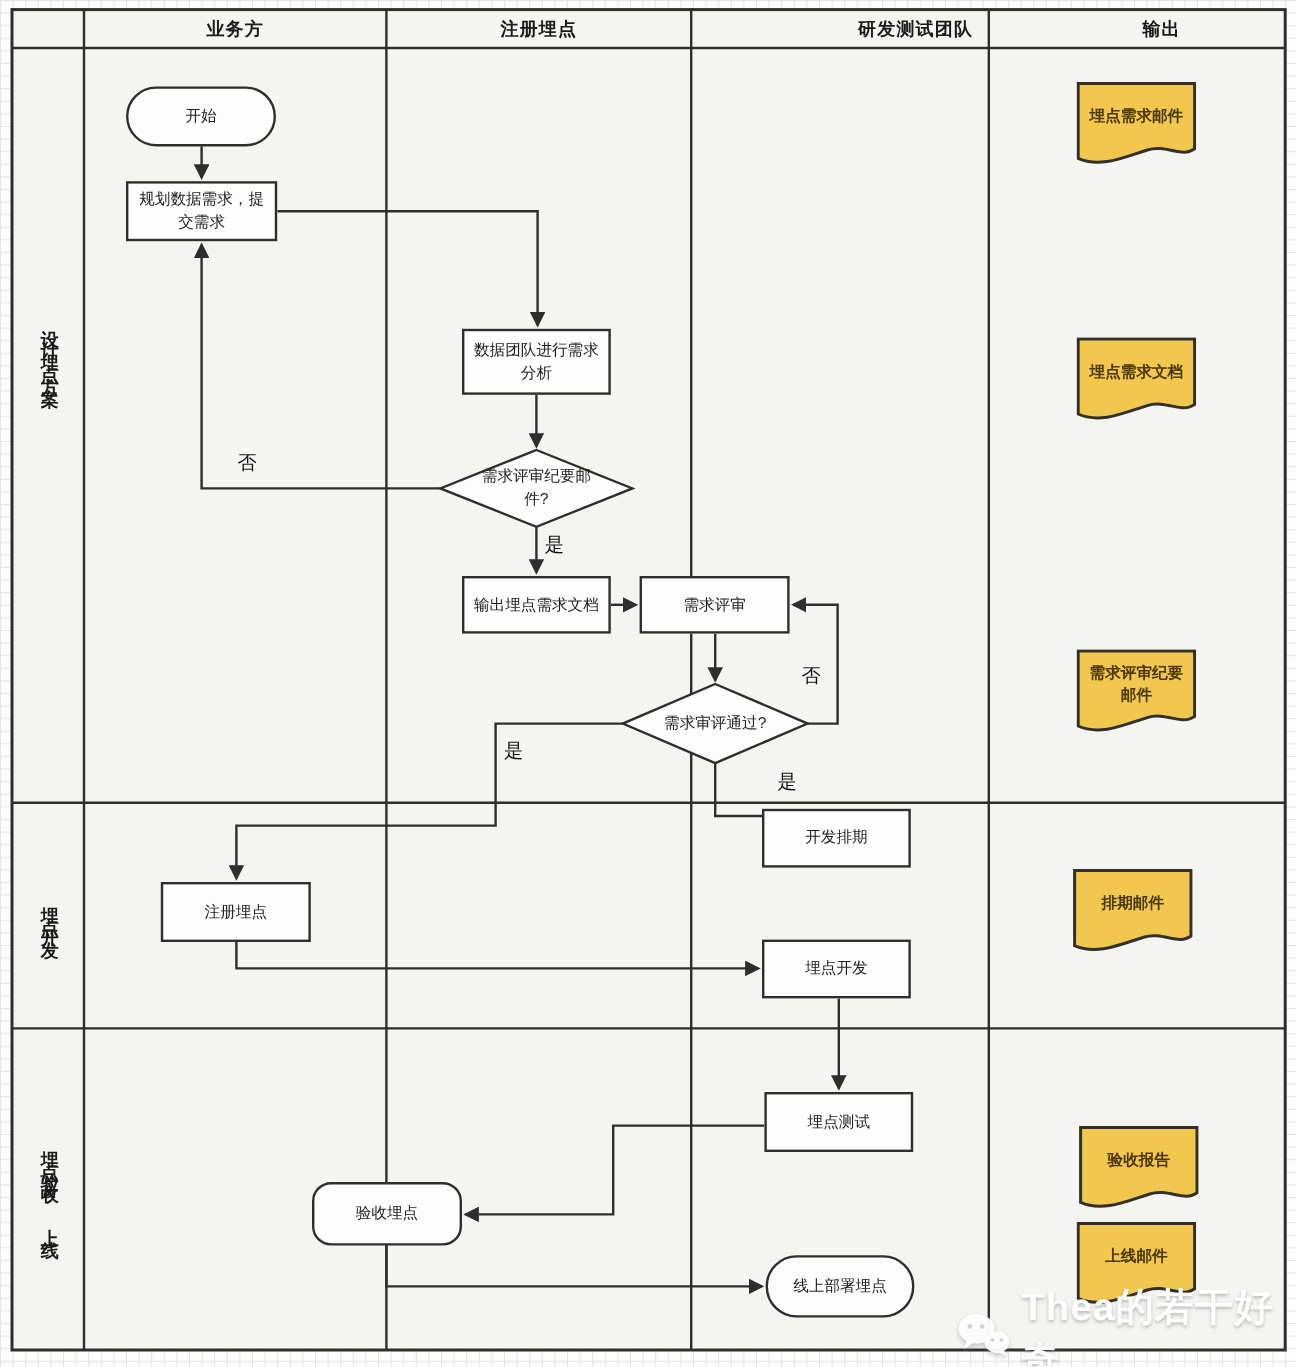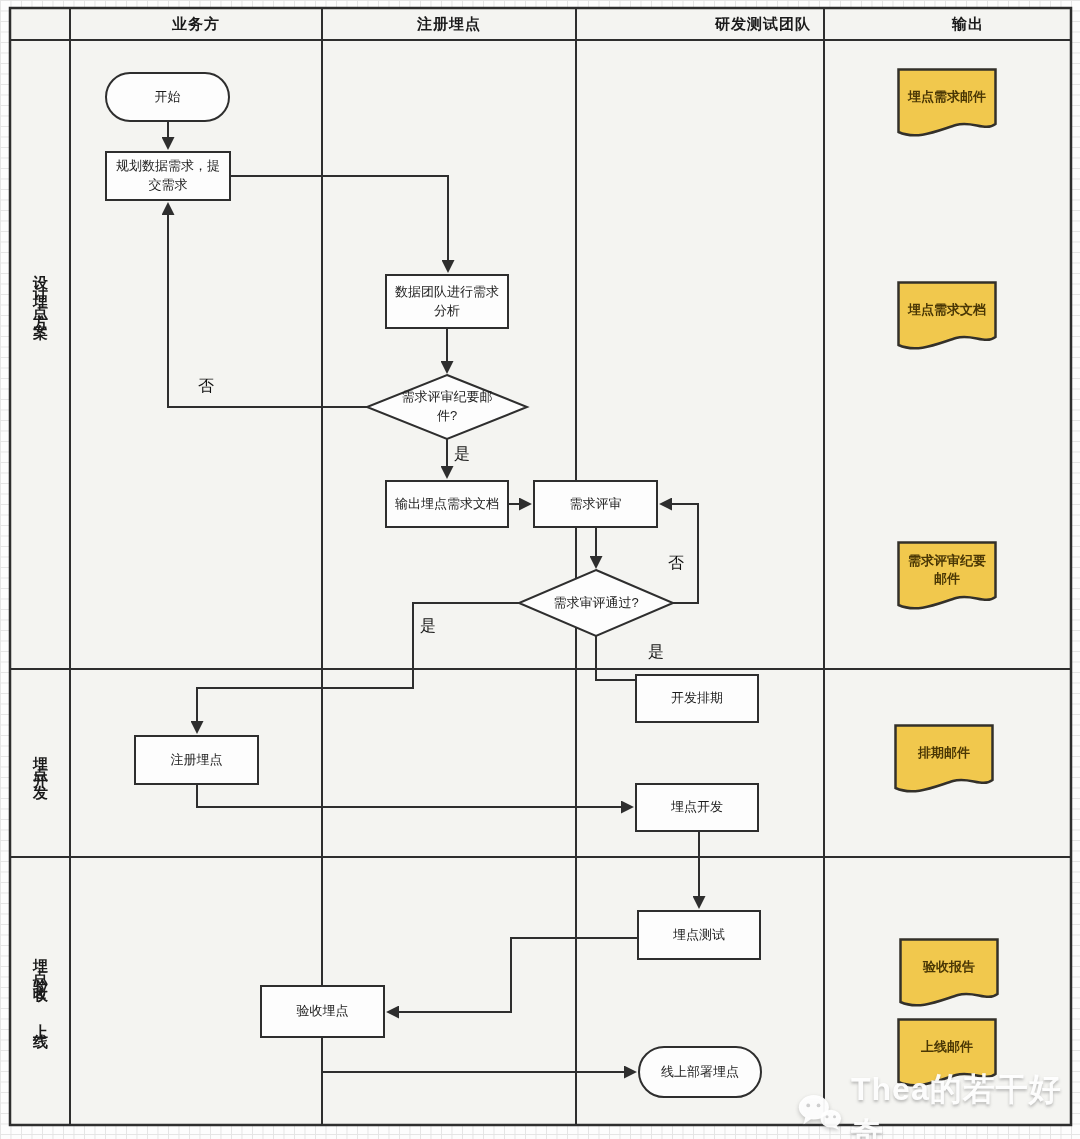--- a/index.html
+++ b/index.html
@@ -131,21 +131,21 @@
 
   <div class="node stadium" style="left:105px;top:72px;width:125px;height:50px;">开始</div>
   <div class="node" style="left:105px;top:151px;width:126px;height:50px;">规划数据需求，提交需求</div>
   <div class="node" style="left:385px;top:274px;width:124px;height:55px;">数据团队进行需求分析</div>
   <div class="node" style="left:385px;top:480px;width:124px;height:48px;">输出埋点需求文档</div>
   <div class="node" style="left:533px;top:480px;width:125px;height:48px;">需求评审</div>
   <div class="node" style="left:134px;top:735px;width:125px;height:50px;text-align:right;">注册埋点</div>
   <div class="node" style="left:635px;top:674px;width:124px;height:49px;">开发排期</div>
   <div class="node" style="left:635px;top:783px;width:124px;height:49px;">埋点开发</div>
   <div class="node" style="left:637px;top:910px;width:124px;height:50px;">埋点测试</div>
-  <div class="node" style="left:260px;top:985px;width:125px;height:53px;">验收埋点</div>
+  <div class="node" style="left:260px;top:985px;width:125px;height:53px;border-radius:16px;">验收埋点</div>
   <div class="node stadium" style="left:638px;top:1046px;width:124px;height:52px;">线上部署埋点</div>
 
   <div class="dtext" style="left:399px;top:385px;width:96px;height:44px;">需求评审纪要邮件?</div>
   <div class="dtext" style="left:521px;top:591px;width:150px;height:24px;">需求审评通过?</div>
 
   <div class="edge-label" style="left:198px;top:376px;">否</div>
   <div class="edge-label" style="left:454px;top:444px;">是</div>
   <div class="edge-label" style="left:668px;top:553px;">否</div>
   <div class="edge-label" style="left:420px;top:616px;">是</div>
   <div class="edge-label" style="left:648px;top:642px;">是</div>

